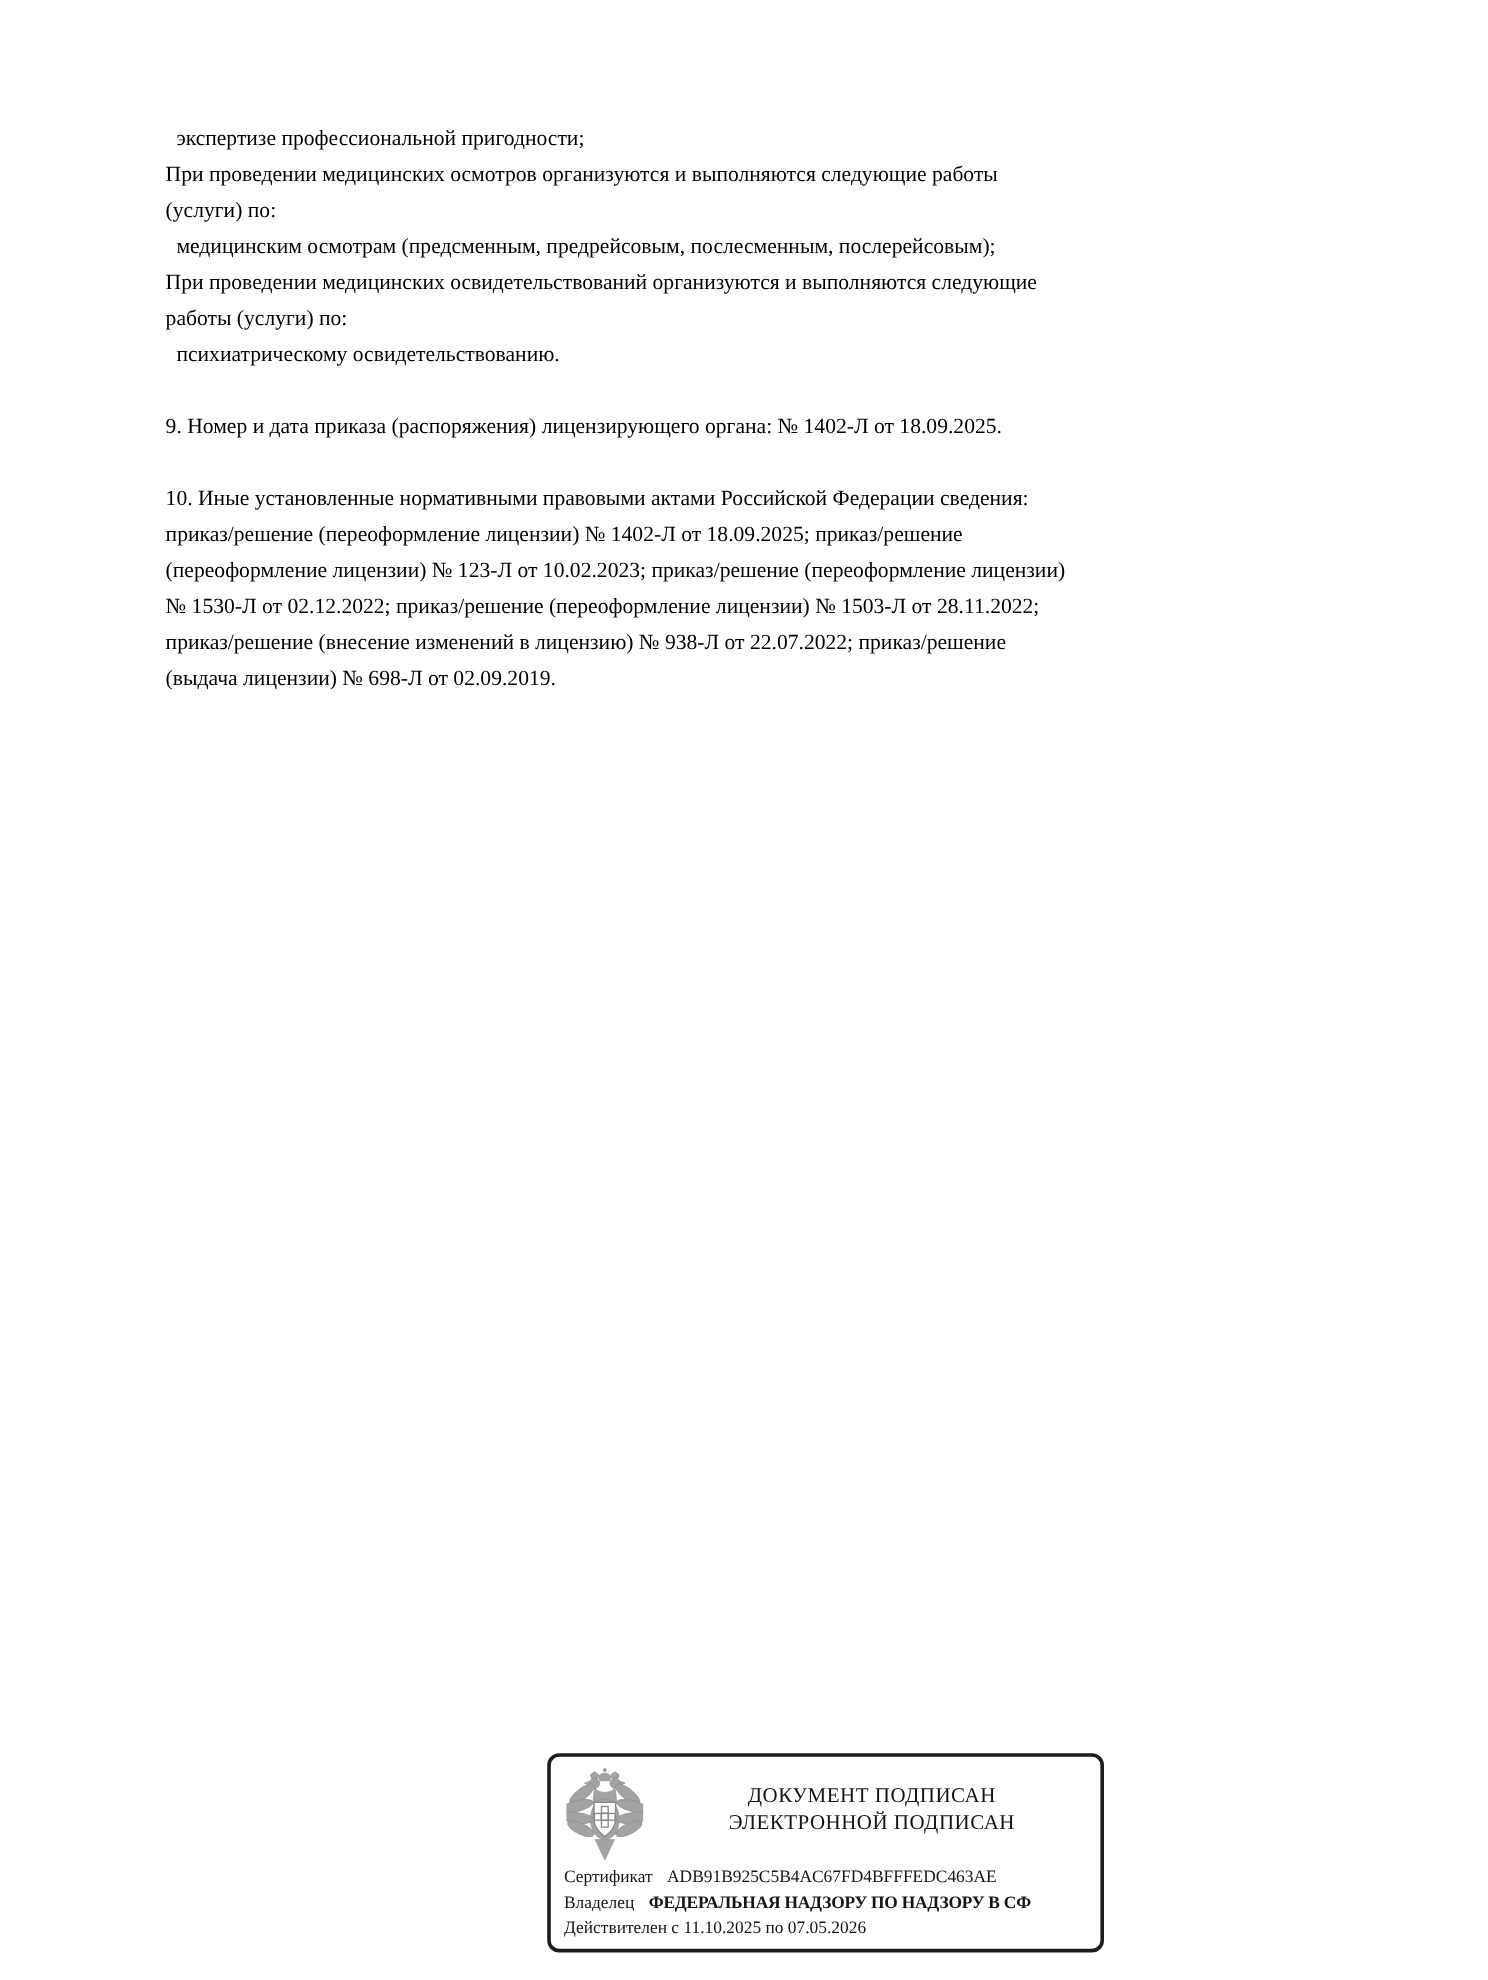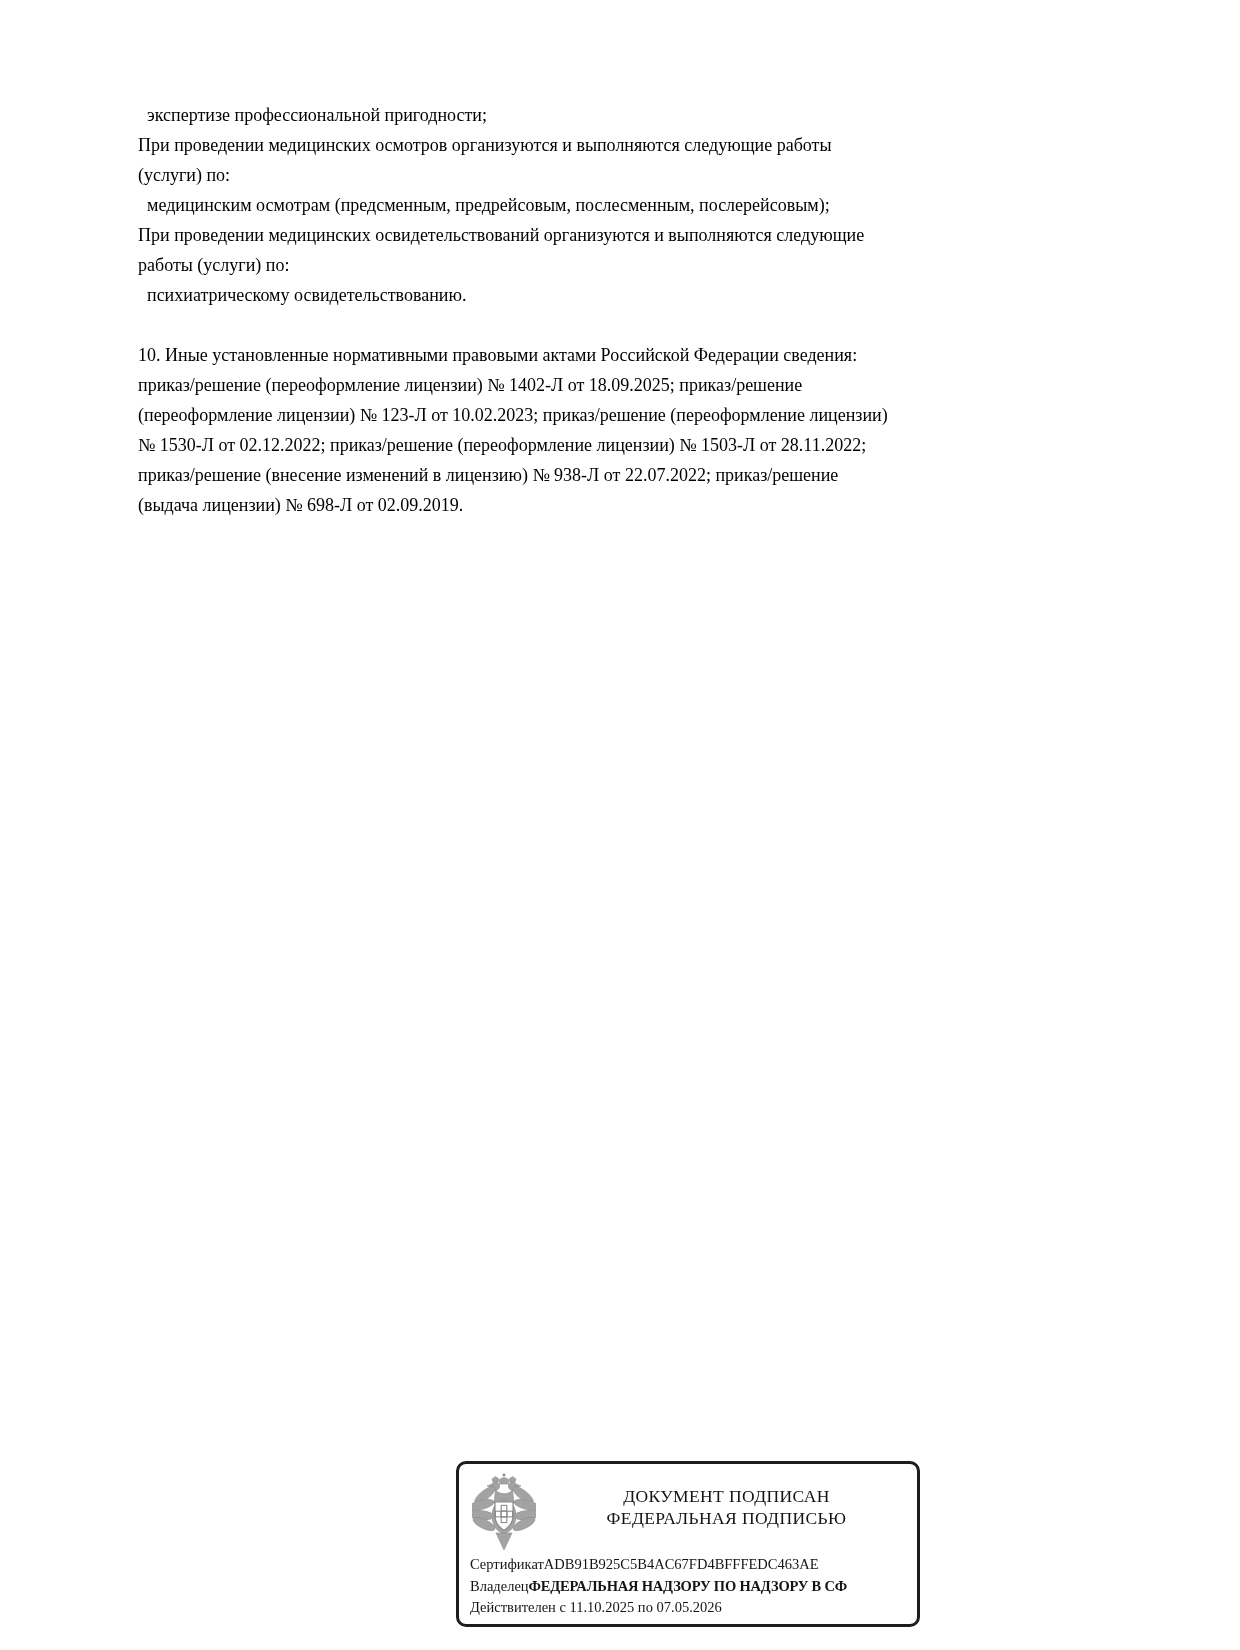--- a/index.html
+++ b/index.html
@@ -56,39 +56,40 @@
     letter-spacing: 0.4px;
     color: #141414;
   }
   .stamp-lines {
     margin: 2px 0 0 11px;
     font-size: 14.5px;
     line-height: 21.5px;
     white-space: nowrap;
     color: #141414;
   }
-  .stamp-line .label { margin-right: 0; }
+  .stamp-line .label { margin-right: 12px; }
   .owner-value {
     font-weight: bold;
     letter-spacing: -0.2px;
   }
 </style>
 </head>
 <body>
 
 <div class="page">
 
   <div class="doc-text">
     <p>  экспертизе профессиональной пригодности;
 При проведении медицинских осмотров организуются и выполняются следующие работы
 (услуги) по:
   медицинским осмотрам (предсменным, предрейсовым, послесменным, послерейсовым);
 При проведении медицинских освидетельствований организуются и выполняются следующие
 работы (услуги) по:
   психиатрическому освидетельствованию.</p>
+    <p>9. Номер и дата приказа (распоряжения) лицензирующего органа: № 1402-Л от 18.09.2025.</p>
     <p>10. Иные установленные нормативными правовыми актами Российской Федерации сведения:
 приказ/решение (переоформление лицензии) № 1402-Л от 18.09.2025; приказ/решение
 (переоформление лицензии) № 123-Л от 10.02.2023; приказ/решение (переоформление лицензии)
 № 1530-Л от 02.12.2022; приказ/решение (переоформление лицензии) № 1503-Л от 28.11.2022;
 приказ/решение (внесение изменений в лицензию) № 938-Л от 22.07.2022; приказ/решение
 (выдача лицензии) № 698-Л от 02.09.2019.</p>
   </div>
 
   <div class="stamp">
     <div class="stamp-top">
@@ -120,21 +121,21 @@
             <rect x="29.2" y="39.2" width="5.6" height="5.6"></rect>
             <rect x="29.2" y="33.4" width="5.6" height="5.6"></rect>
             <rect x="29.2" y="45" width="5.6" height="5.6"></rect>
             <rect x="23.4" y="39.2" width="5.6" height="5.6"></rect>
             <rect x="35" y="39.2" width="5.6" height="5.6"></rect>
           </g>
         </svg>
       </span>
       <div class="stamp-title">
         <div>ДОКУМЕНТ ПОДПИСАН</div>
-        <div>ФЕДЕРАЛЬНАЯ ПОДПИСЬЮ</div>
+        <div>ЭЛЕКТРОННОЙ ПОДПИСАН</div>
       </div>
     </div>
     <div class="stamp-lines">
       <div class="stamp-line">
         <span class="label">Сертификат</span><span>ADB91B925C5B4AC67FD4BFFFEDC463AE</span>
       </div>
       <div class="stamp-line">
         <span class="label">Владелец</span><span class="owner-value">ФЕДЕРАЛЬНАЯ НАДЗОРУ ПО НАДЗОРУ В СФ</span>
       </div>
       <div class="stamp-line">

